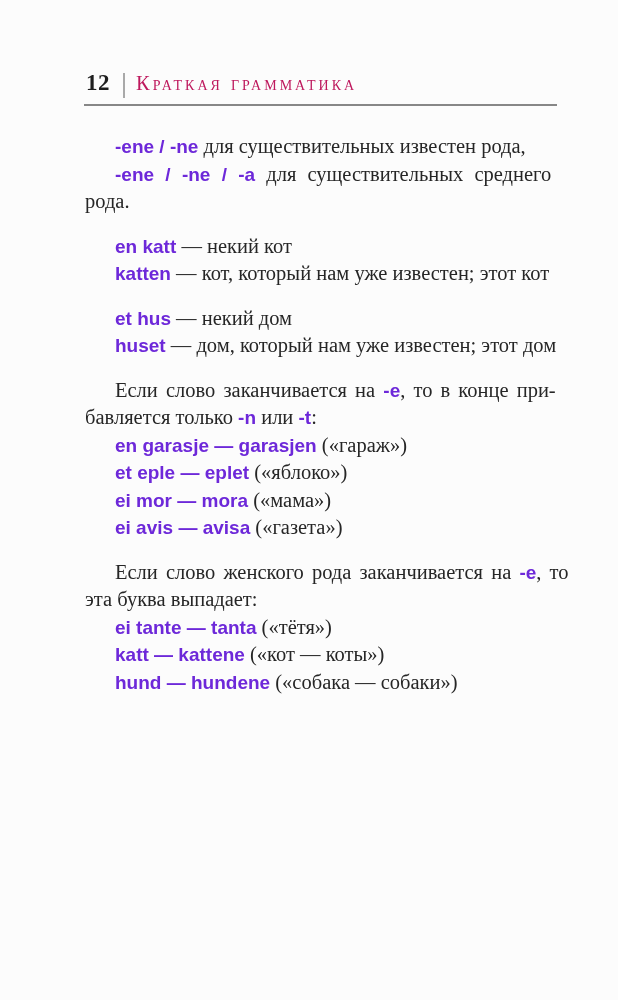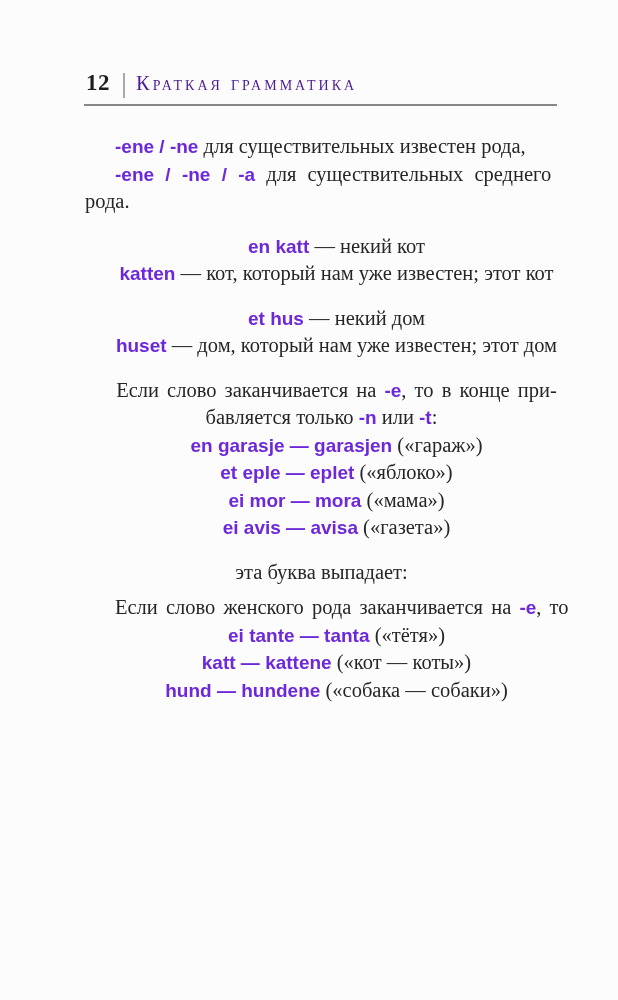--- a/index.html
+++ b/index.html
@@ -35,35 +35,35 @@
     background: #a9a9a9;
     margin: 0 11px 0 13px;
     align-self: center;
     transform: translateY(1px);
   }
   .hdr-title {
     font-family: "Liberation Serif", serif;
     font-variant: small-caps;
     font-size: 20.5px;
     letter-spacing: 3px;
-    color: #4c1d95;
+    color: #be185d;
   }
   .rule {
     position: absolute;
     top: 104px; left: 84px;
     width: 473px; height: 2px;
     background: #878787;
   }
   
   .content {
     position: absolute;
     top: 133px; left: 85px;
     width: 473px;
   }
-  .block + .block { margin-top: 17px; text-align: center; }
+  .block + .block { margin-top: 17px; }
   .line {
     line-height: 27.5px;
     font-size: 20.5px;
     color: #262626;
     white-space: nowrap;
   }
   .ind { padding-left: 30px; }
   .b {
     font-family: "Liberation Sans", sans-serif;
     font-weight: 700;
@@ -109,21 +109,21 @@
     <div class="block">
       <div class="line ind ws-sm"><span>Если слово заканчивается на </span><span class="b">-e</span><span>, то в конце при-</span></div>
       <div class="line"><span>бавляется только </span><span class="b">-n</span><span> или </span><span class="b">-t</span><span>:</span></div>
       <div class="line ind"><span class="b">en garasje — garasjen</span><span> («гараж»)</span></div>
       <div class="line ind"><span class="b">et eple — eplet</span><span> («яблоко»)</span></div>
       <div class="line ind"><span class="b">ei mor — mora</span><span> («мама»)</span></div>
       <div class="line ind"><span class="b">ei avis — avisa</span><span> («газета»)</span></div>
     </div>
 
     <div class="block">
+      <div class="line ind ws-sm"><span>Если слово женского рода заканчивается на </span><span class="b">-e</span><span>, то</span></div>
       <div class="line"><span>эта буква выпадает:</span></div>
-      <div class="line ind ws-sm"><span>Если слово женского рода заканчивается на </span><span class="b">-e</span><span>, то</span></div>
       <div class="line ind"><span class="b">ei tante — tanta</span><span> («тётя»)</span></div>
       <div class="line ind"><span class="b">katt — kattene</span><span> («кот — коты»)</span></div>
       <div class="line ind"><span class="b">hund — hundene</span><span> («собака — собаки»)</span></div>
     </div>
 
   </div>
 </div>
 
 </body></html>

